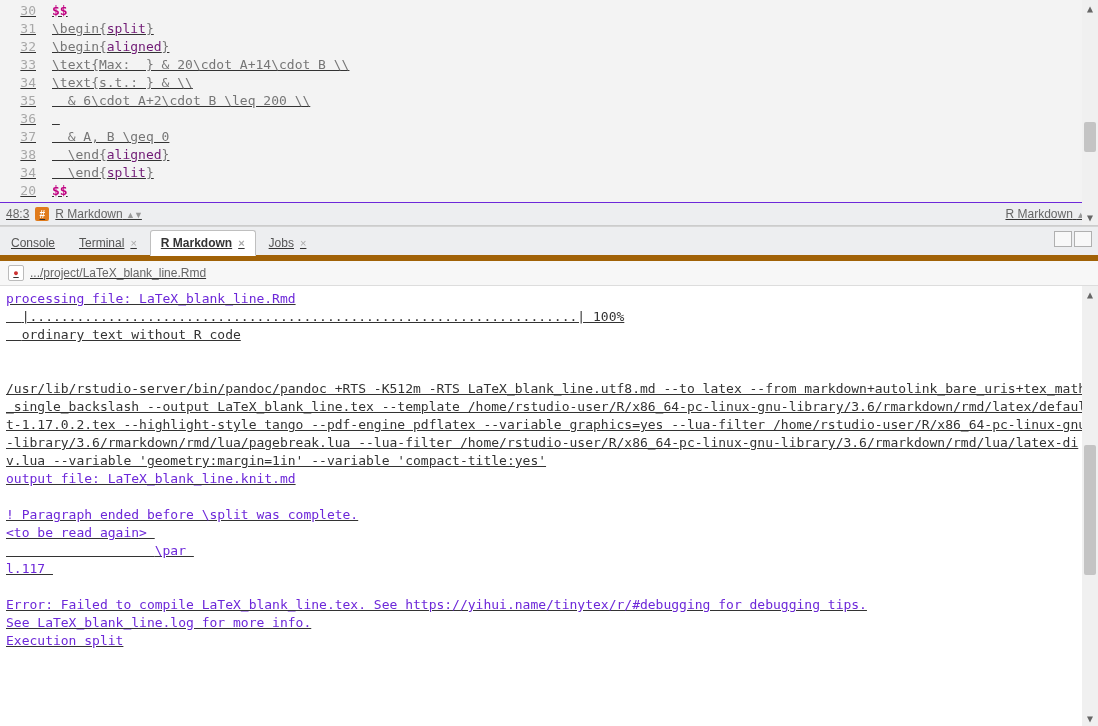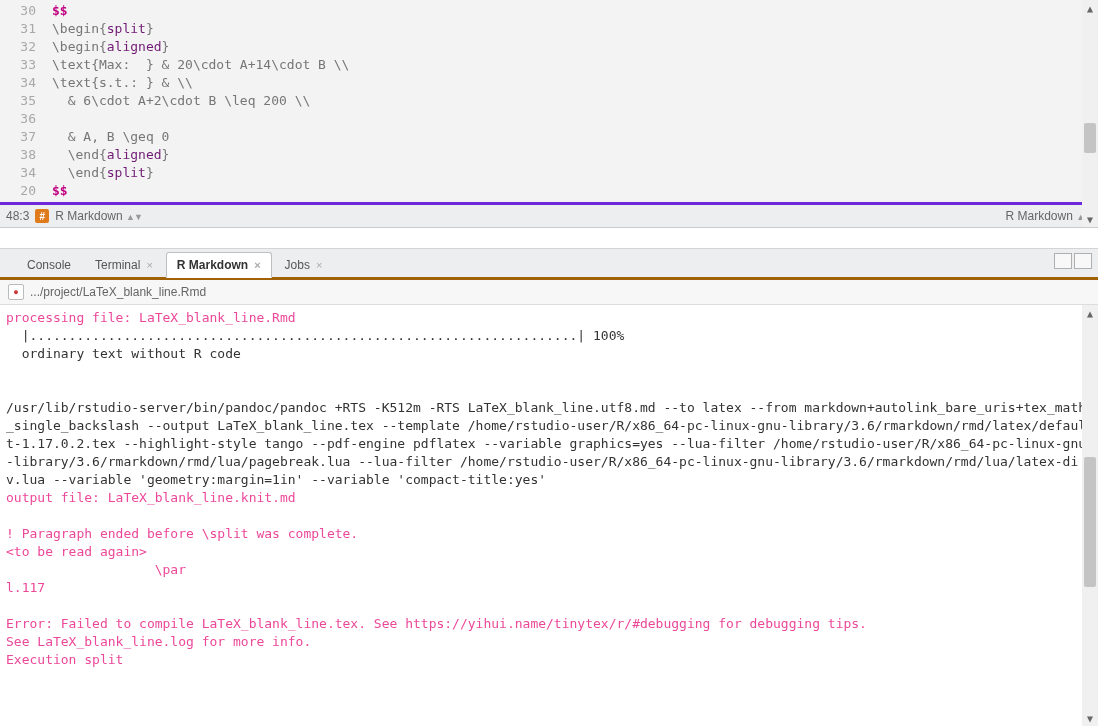--- a/index.html
+++ b/index.html
@@ -1,42 +1,42 @@
 <!DOCTYPE html>
 <html><head>
 <meta charset="utf-8">
 <style>
   html,body{margin:0;padding:0;height:100%;font-family:"Lucida Console","Consolas",monospace;font-size:13px;background:#f0f0f0;color:#333;}
-  .app{display:flex;flex-direction:column;height:726px;width:1098px;box-sizing:border-box;background:#fff;}
+  .app{display:flex;flex-direction:column;height:726px;width:1098px;box-sizing:border-box;background:#fff;text-decoration:underline;}
   
   .editor{flex:0 0 auto;background:#f3f3f3;border-bottom:1px solid #ccc;position:relative;}
   .code-area{display:flex;background:#f3f3f3;}
   .gutter{background:#f3f3f3;color:#a8a8a8;text-align:right;padding:2px 6px 2px 0;user-select:none;min-width:36px;font-family:"Consolas",monospace;line-height:18px;}
   .code{padding:2px 0 2px 10px;font-family:"Consolas",monospace;line-height:18px;white-space:pre;flex:1;color:#767676;}
   .code .dollar{color:#c00080;font-weight:bold;}
   .code .kw{color:#701a75;}
-  .statusbar{display:flex;align-items:center;height:22px;background:#edeef0;border-top:3px solid #6d28d9;padding:0 6px;font-size:12px;color:#666;font-family:sans-serif;justify-content:space-between;}
+  .statusbar{display:flex;align-items:center;height:22px;background:#edeef0;border-top:1px solid #6d28d9;padding:0 6px;font-size:12px;color:#666;font-family:sans-serif;justify-content:space-between;}
   .statusbar .left{display:flex;align-items:center;gap:6px;}
   .statusbar .right{display:flex;align-items:center;gap:4px;}
   .md-icon{display:inline-flex;width:14px;height:14px;background:#e07b1c;color:#fff;font-size:10px;align-items:center;justify-content:center;border-radius:2px;font-weight:bold;font-family:sans-serif;}
   .sort{font-size:9px;color:#999;letter-spacing:-1px;}
   
-  .tabs-row{display:flex;align-items:flex-end;height:28px;background:#edeef0;border-top:1px solid #d4d4d4;border-bottom:3px solid #a16207;padding-left:16px;position:relative;margin-top:20px;}
+  .tabs-row{display:flex;align-items:flex-end;height:28px;background:#edeef0;border-top:1px solid #d4d4d4;border-bottom:6px solid #a16207;padding-left:0;position:relative;}
   .tab{display:flex;align-items:center;height:24px;padding:0 10px;margin-right:2px;font-family:sans-serif;font-size:12px;color:#555;border:1px solid transparent;position:relative;top:1px;}
   .tab.active{background:#fff;border:1px solid #bfbfbf;border-bottom:1px solid #fff;border-radius:3px 3px 0 0;color:#333;font-weight:bold;}
   .tab .x{margin-left:6px;color:#aaa;font-size:11px;}
   .panebtns{position:absolute;right:6px;top:4px;display:flex;gap:2px;}
   .panebtn{width:16px;height:14px;border:1px solid #b0b0b0;background:#f8f8f8;}
   
   .breadcrumb{display:flex;align-items:center;height:24px;background:#f7f7f7;border-bottom:1px solid #ddd;padding:0 8px;font-family:sans-serif;font-size:12px;color:#666;gap:6px;}
   .breadcrumb .doc-icon{width:14px;height:14px;background:#fff;border:1px solid #bbb;border-radius:2px;display:inline-flex;align-items:center;justify-content:center;color:#c33;font-size:9px;}
   
   .output-wrap{flex:1;overflow:hidden;position:relative;background:#fff;}
   .output{padding:4px 6px;font-family:"Lucida Console","Consolas",monospace;font-size:13px;line-height:18px;white-space:pre-wrap;word-break:break-all;color:#333;}
-  .err{color:#ec4899;}
+  .err{color:#6d28d9;}
   
   .vscroll{position:absolute;right:0;width:16px;background:#f0f0f0;display:flex;flex-direction:column;align-items:center;}
   .vscroll.editor-sb{top:0;bottom:0;}
   .vscroll.output-sb{top:0;bottom:0;}
   .vscroll .arrow{width:16px;height:16px;display:flex;align-items:center;justify-content:center;color:#666;font-size:10px;}
   .vscroll .track{flex:1;width:16px;position:relative;}
   .vscroll .thumb{position:absolute;left:2px;right:2px;background:#c4c4c4;border-radius:2px;}
 </style>
 </head>
 <body>

